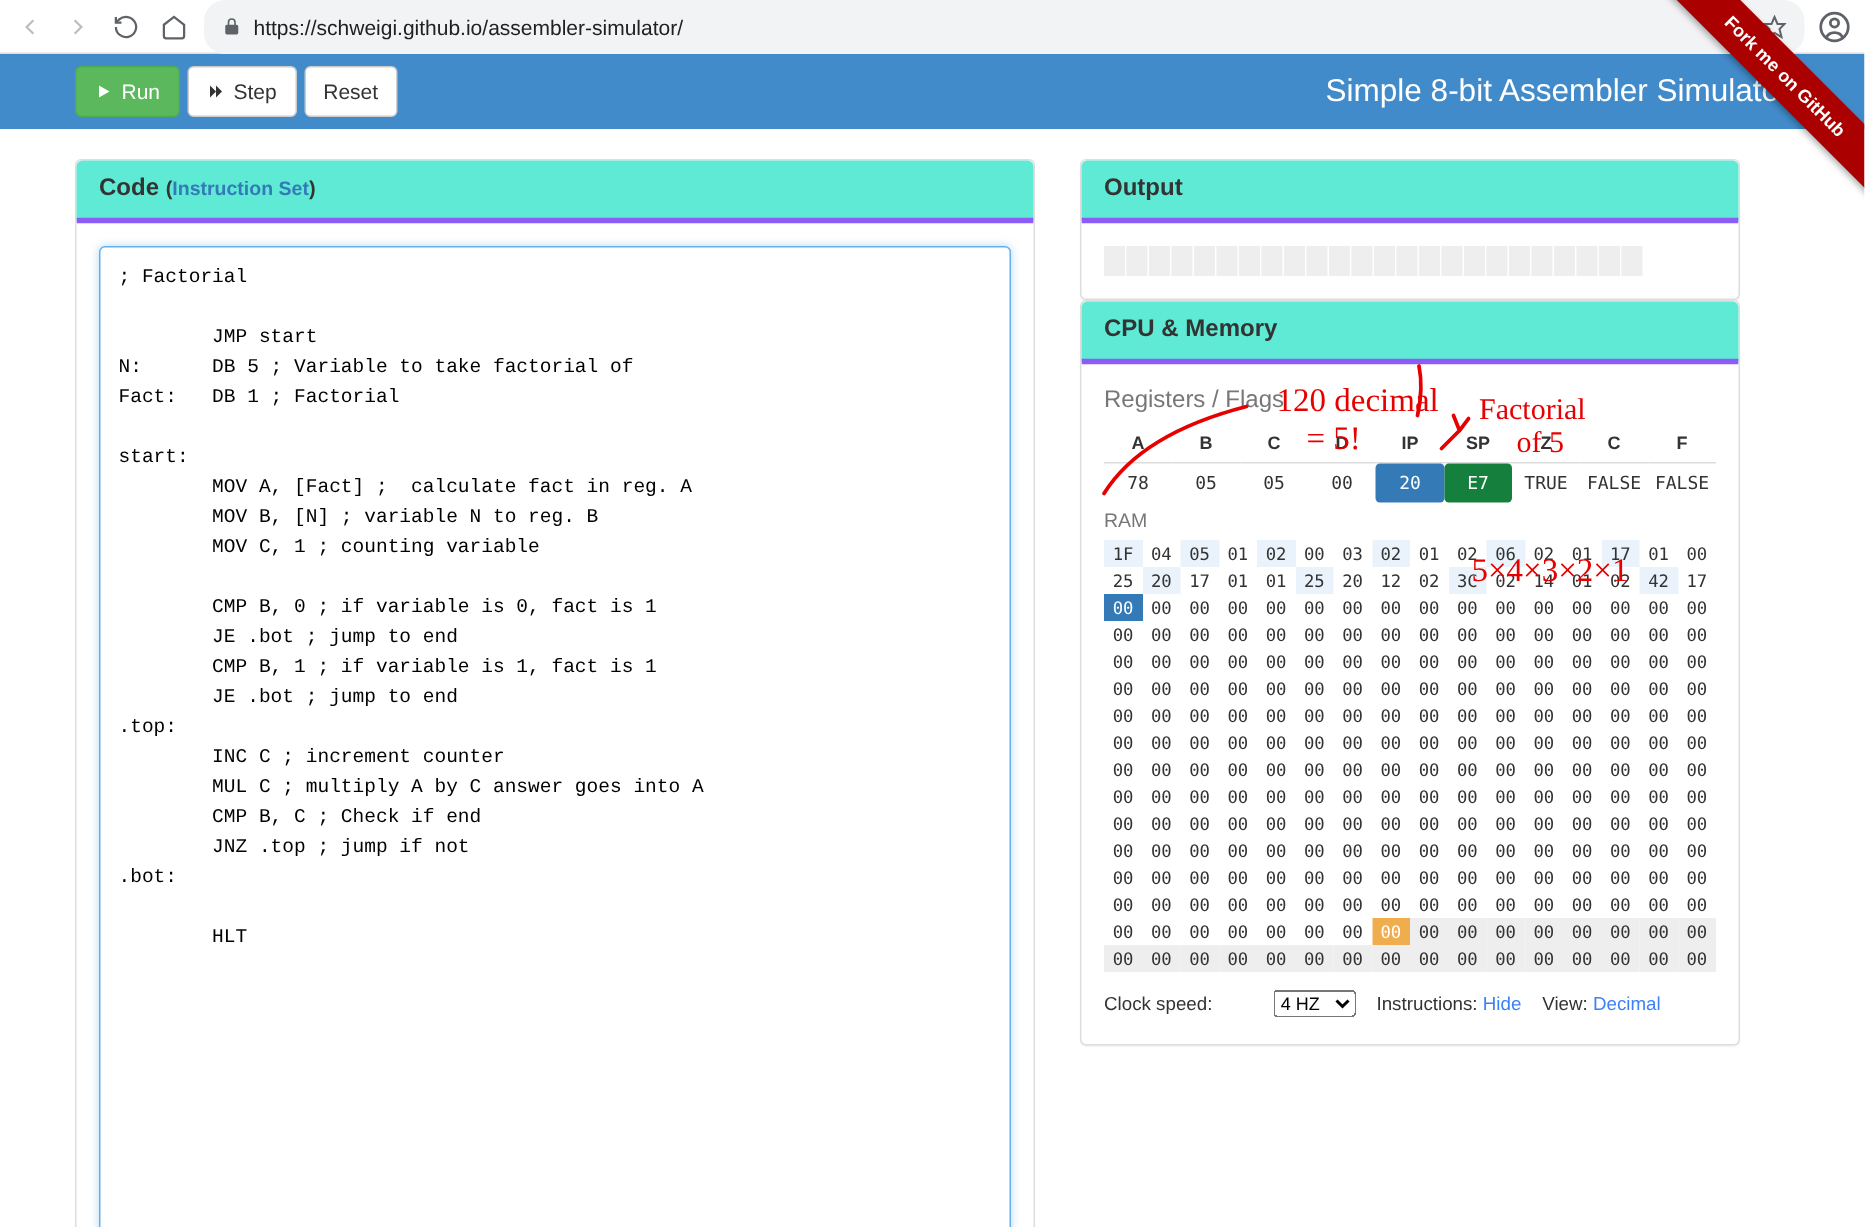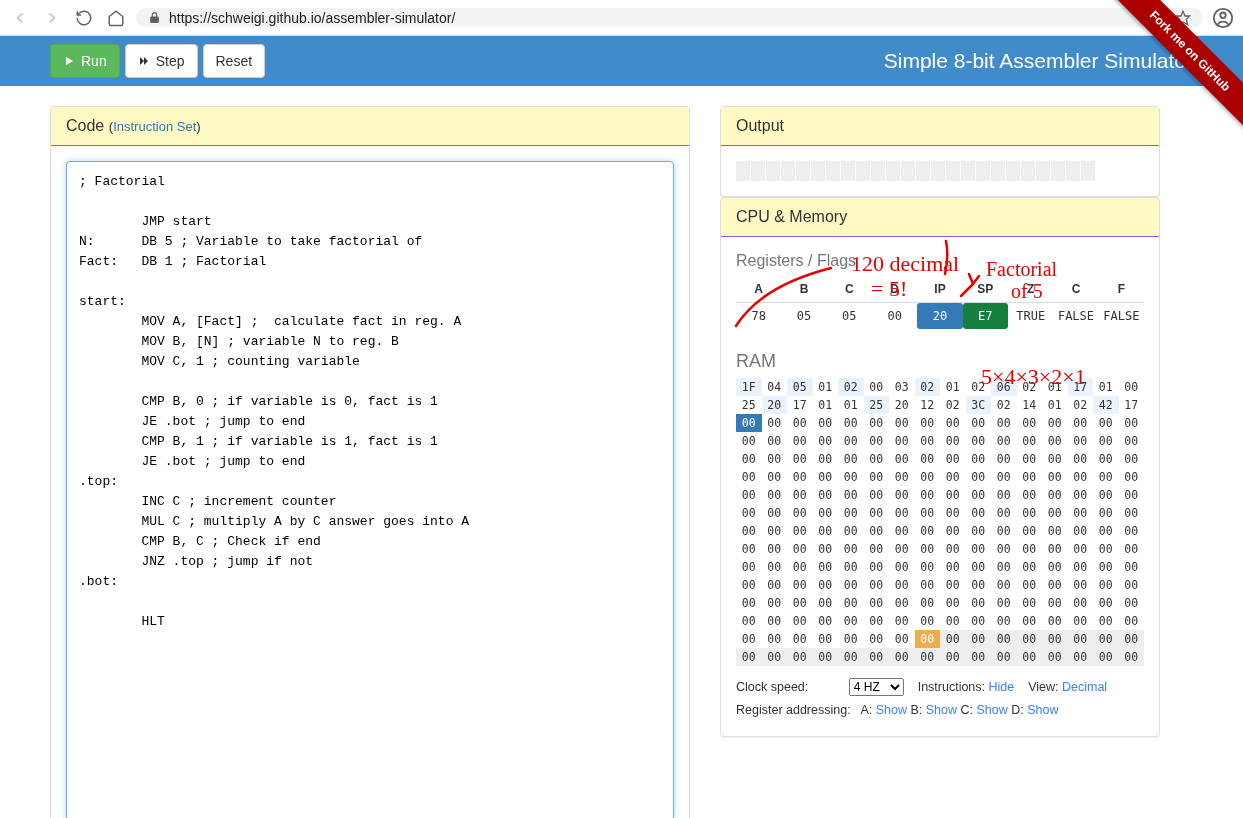--- a/index.html
+++ b/index.html
@@ -2,21 +2,21 @@
 <html><head>
 <meta charset="utf-8">
 <style>
   * { box-sizing: border-box; }
   body { margin: 0; font-family: "Helvetica Neue", Helvetica, Arial, sans-serif; font-size: 14px; color: #333; background: #fff; }
 
   
   .browser-bar { display: flex; align-items: center; height: 36px; padding: 0 8px; background: #fff; border-bottom: 1px solid #ddd; gap: 8px; }
   .nav-btn { width: 24px; height: 24px; display: flex; align-items: center; justify-content: center; color: #5f6368; border-radius: 50%; cursor: pointer; }
   .nav-btn.disabled { color: #bdbdbd; }
-  .url-bar { flex: 1; display: flex; align-items: center; height: 19px; background: #f1f3f4; border-radius: 14px; padding: 0 12px; gap: 8px; color: #202124; font-size: 14px; }
+  .url-bar { flex: 1; display: flex; align-items: center; height: 36px; background: #f1f3f4; border-radius: 14px; padding: 0 12px; gap: 8px; color: #202124; font-size: 14px; }
   .url-bar .lock { color: #5f6368; font-size: 13px; }
   .url-text { flex: 1; }
   .star-icon, .profile-icon { color: #5f6368; }
 
   
   .topbar { background: #428bca; height: 50px; display: flex; align-items: center; padding: 0 50px; position: relative; }
   .btn { display: inline-flex; align-items: center; gap: 6px; padding: 6px 12px; font-size: 14px; border-radius: 4px; border: 1px solid transparent; cursor: pointer; margin-right: 5px; line-height: 1.42857143; }
   .btn-success { background: #5cb85c; border-color: #4cae4c; color: #fff; justify-content: space-between; }
   .btn-default { background: #fff; border-color: #ccc; color: #333; }
   .title-right { margin-left: auto; color: #fff; font-size: 21px; font-weight: 500; }
@@ -24,41 +24,41 @@
   
   .ribbon-wrap { position: absolute; top: -36px; right: 0; width: 140px; height: 140px; overflow: hidden; pointer-events: none; }
   .ribbon { position: absolute; width: 210px; padding: 8px 0; background: #a00; color: #fff; text-align: center; font: 700 12px "Helvetica Neue", Arial; transform: rotate(45deg); right: -52px; top: 36px; box-shadow: 0 2px 4px rgba(0,0,0,.3); pointer-events: auto; cursor: pointer; }
 
   
   .container { display: flex; gap: 30px; padding: 20px 50px; align-items: flex-start; }
   .left { flex: 0 0 640px; }
   .right { flex: 0 0 440px; display: flex; flex-direction: column; position: relative; }
 
   .panel { border: 1px solid #ddd; border-radius: 4px; background: #fff; box-shadow: 0 1px 1px rgba(0,0,0,.05); }
-  .panel-heading { padding: 10px 15px; border-bottom: 1px solid #8b5cf6; background: #fef9c3; border-radius: 4px 4px 0 0; font-size: 16px; color: #333; }
+  .panel-heading { padding: 10px 15px; border-bottom: 4px solid #8b5cf6; background: #5eead4; border-radius: 4px 4px 0 0; font-size: 16px; color: #333; font-weight: bold; }
   .panel-heading small a { color: #337ab7; font-size: 13px; text-decoration: none; }
   .panel-body { padding: 15px; }
 
   
   .code-area { width: 100%; height: 660px; border: 1px solid #66afe9; border-radius: 4px; padding: 10px 12px; font-family: Menlo, Monaco, Consolas, "Courier New", monospace; font-size: 13px; line-height: 20px; resize: none; outline: none; box-shadow: 0 0 6px rgba(102,175,233,.5); white-space: pre; overflow: auto; }
 
   
   .output-row { display: flex; gap: 0; }
   .out-cell { width: 15px; height: 20px; background: #eee; border-right: 1px solid #fff; }
 
   
   .section-label { color: #777; font-size: 16px; margin-bottom: 6px; }
   .reg-table { display: grid; grid-template-columns: repeat(9, 1fr); text-align: center; font-size: 12px; }
   .reg-head { font-weight: 700; padding: 6px 0; border-bottom: 1px solid #ddd; }
   .reg-cell { padding: 6px 2px; font-family: Menlo, Monaco, Consolas, monospace; }
   .reg-cell.ip { background: #337ab7; color: #fff; border-radius: 3px; }
   .reg-cell.sp { background: #15803d; color: #fff; border-radius: 3px; }
 
   
-  .ram-label { color: #777; font-size: 18px; margin: 22px 0 6px; }
+  .ram-label { color: #777; font-size: 13px; margin: 4px 0 6px; }
   .ram-grid { display: grid; grid-template-columns: repeat(16, 1fr); gap: 0; font-family: Menlo, Monaco, Consolas, monospace; font-size: 11.5px; text-align: center; }
   .ram-cell { padding: 2px 0; }
   .ram-cell.code { background: #eaf3fb; }
   .ram-cell.ip { background: #337ab7; color: #fff; }
   .ram-cell.sp { background: #f0ad4e; color: #fff; }
   .ram-cell.stack { background: #eee; }
 
   
   .cpu-footer { font-size: 12.5px; color: #333; margin-top: 10px; line-height: 1.8; }
   .cpu-footer a { color: #3b82f6; text-decoration: none; text-align: right; }
@@ -497,24 +497,20 @@
           <div>
             <span>Clock speed:</span>
             <select id="clock-select"><option>1 HZ</option><option selected="">4 HZ</option><option>8 HZ</option><option>16 HZ</option></select>
             &nbsp;&nbsp;
             <span>Instructions:</span>
             <a href="#">Hide</a>
             &nbsp;&nbsp;
             <span>View:</span>
             <a href="#">Decimal</a>
           </div>
-          <div id="reg-addr-row">
-            <span>Register addressing:</span>
-            &nbsp;
-          <span> A: <a href="#">Show</a></span><span> B: <a href="#">Show</a></span><span> C: <a href="#">Show</a></span><span> D: <a href="#">Show</a></span></div>
         </div>
       </div>
 
       <svg class="handwrite" style="top:28px;left:0;" width="440" height="180" viewBox="0 0 440 180">
         <g stroke="#e60000" stroke-width="2.5" fill="none" stroke-linecap="round">
           <path d="M15 100 Q 40 60 110 42"></path>
           <path d="M225 15 Q 228 30 224 48"></path>
           <path d="M252 58 L 240 70 M252 58 L 258 50 M252 58 L 248 48"></path>
         </g>
         <text x="130" y="45" fill="#e60000" font-family="cursive" font-size="22" id="hw1">120 decimal</text>

